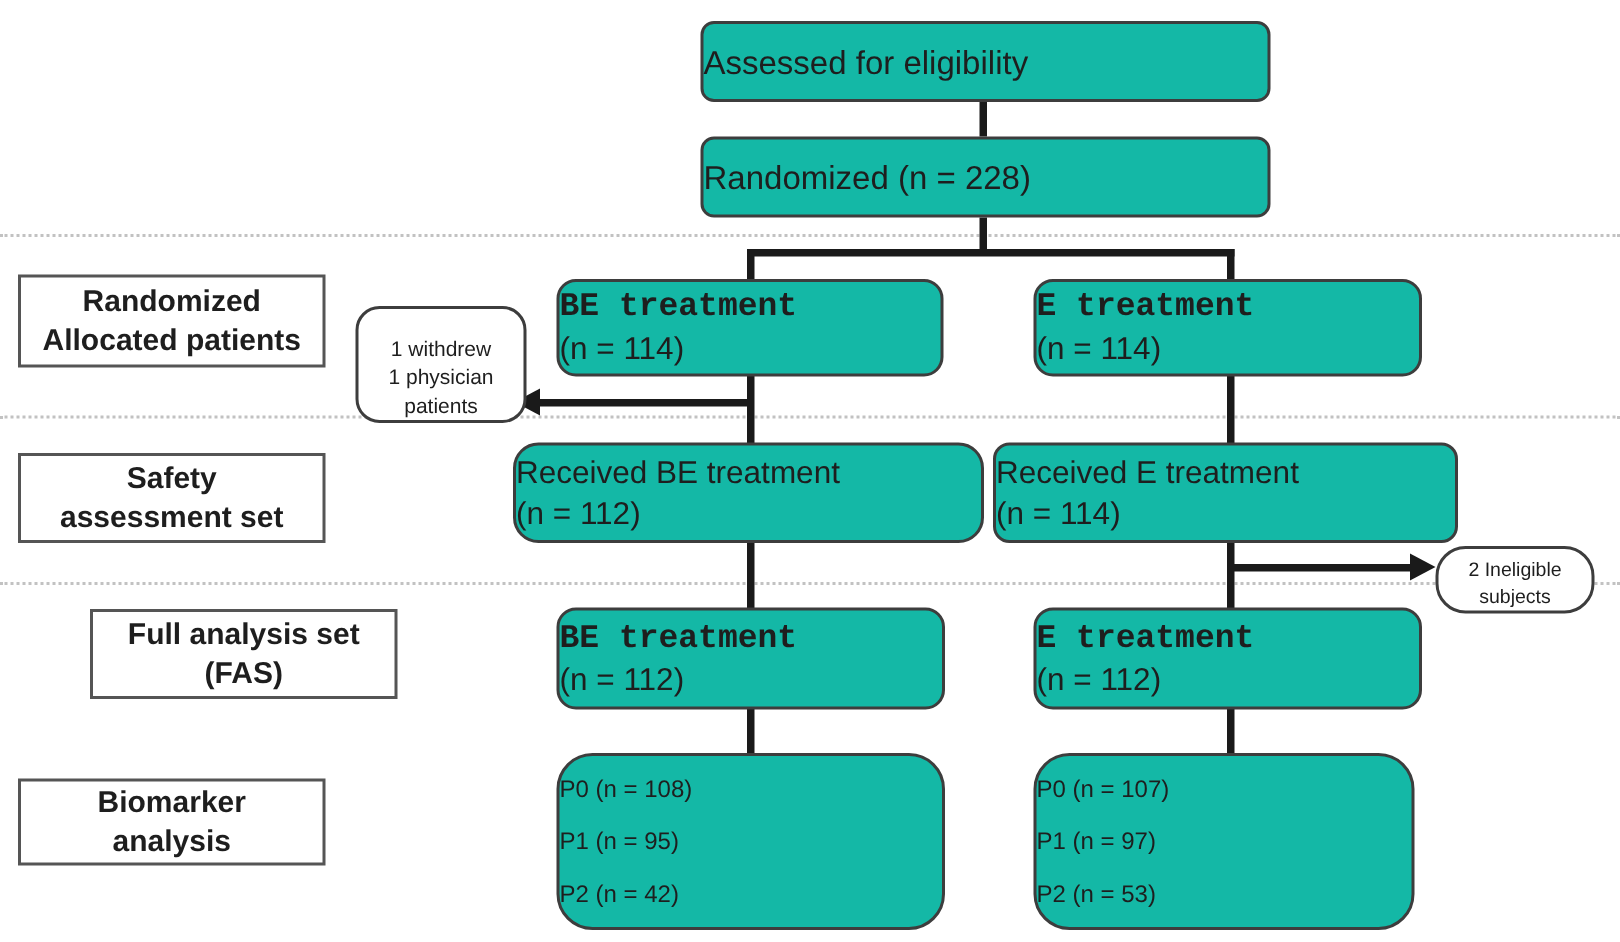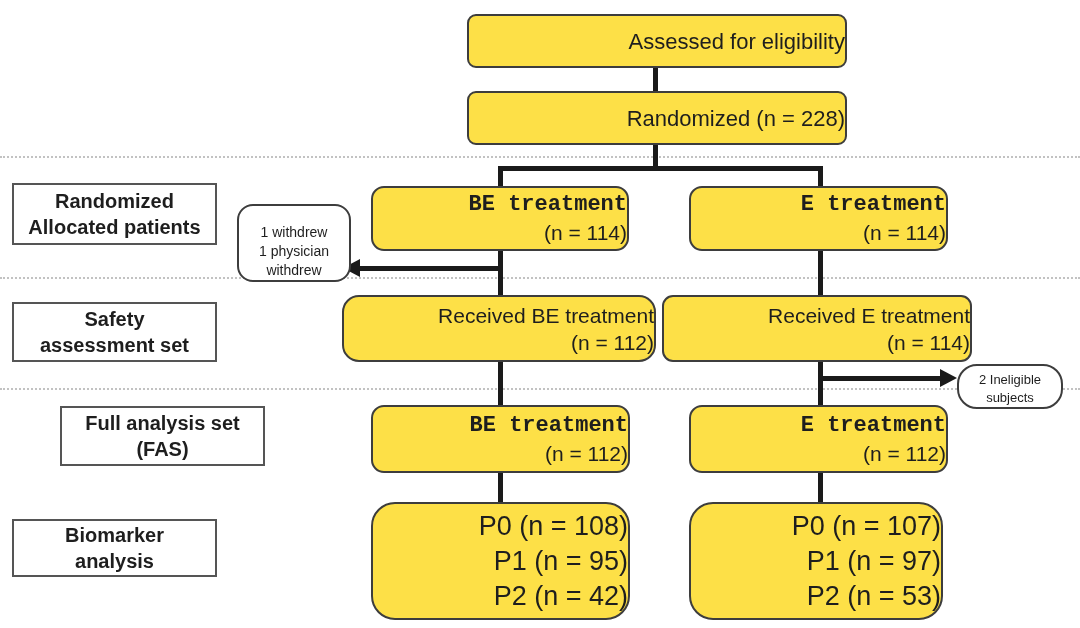--- a/index.html
+++ b/index.html
@@ -23,35 +23,35 @@
   
   .ln { position: absolute; background: #1a1a1a; }
   
   .ah { position: absolute; width: 0; height: 0; }
   .ah-left  { border-top: 9px solid transparent; border-bottom: 9px solid transparent; border-right: 17px solid #1a1a1a; }
   .ah-right { border-top: 9px solid transparent; border-bottom: 9px solid transparent; border-left: 17px solid #1a1a1a; }
   
   .box {
     position: absolute;
     box-sizing: border-box;
-    background: #fde047;
+    background: #14b8a6;
     border: 2px solid #3d3d3d;
     display: flex;
     flex-direction: column;
-    align-items: flex-end;
+    align-items: flex-start;
     justify-content: center;
     text-align: center;
   }
   .r8  { border-radius: 9px; }
   .r12 { border-radius: 13px; }
   .r22 { border-radius: 24px; }
   .t22   { font-size: 22px; line-height: 27px; }
   .t22b  { font-size: 22px; line-height: 28px; font-weight: bold; font-family: Liberation Mono, monospace; }
   .t21   { font-size: 21px; line-height: 27px; }
-  .bio-line { font-size: 27px; line-height: 35px; }
+  .bio-line { font-size: 16px; line-height: 35px; }
   
   .stage {
     position: absolute;
     box-sizing: border-box;
     left: 12px;
     width: 205px;
     background: #ffffff;
     border: 2px solid #555555;
     display: flex;
     flex-direction: column;
@@ -133,21 +133,21 @@
     <span class="t21">(n = 114)</span>
   </div>
   <div class="box r12" style="left:689px; top:186px; width:259px; height:65px;">
     <span class="t22b">E treatment</span>
     <span class="t21">(n = 114)</span>
   </div>
 
   <div class="note withdraw-note" style="left:237px; top:204px; width:114px; height:78px;">
     <span>1 withdrew</span>
     <span>1 physician</span>
-    <span>withdrew</span>
+    <span>patients</span>
   </div>
 
   <div class="box r8 t21" style="left:342px; top:295px; width:314px; height:67px; border-radius:17px;">
     <span>Received BE treatment</span>
     <span>(n = 112)</span>
   </div>
   <div class="box r8 t21" style="left:662px; top:295px; width:310px; height:67px; border-radius:11px;">
     <span>Received E treatment</span>
     <span>(n = 114)</span>
   </div>

